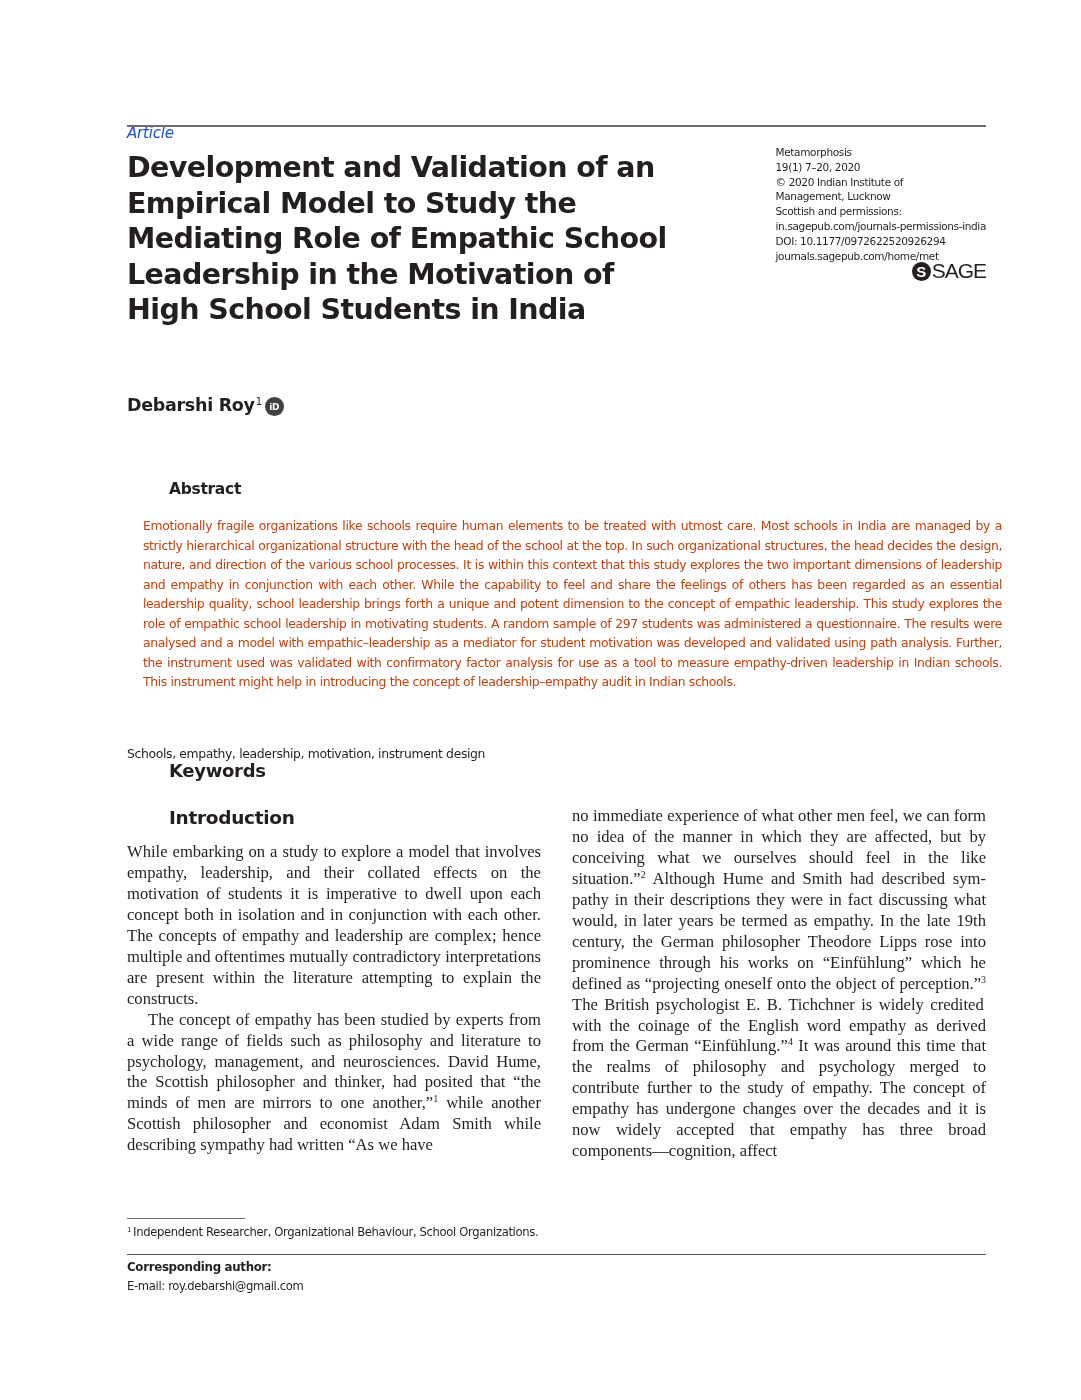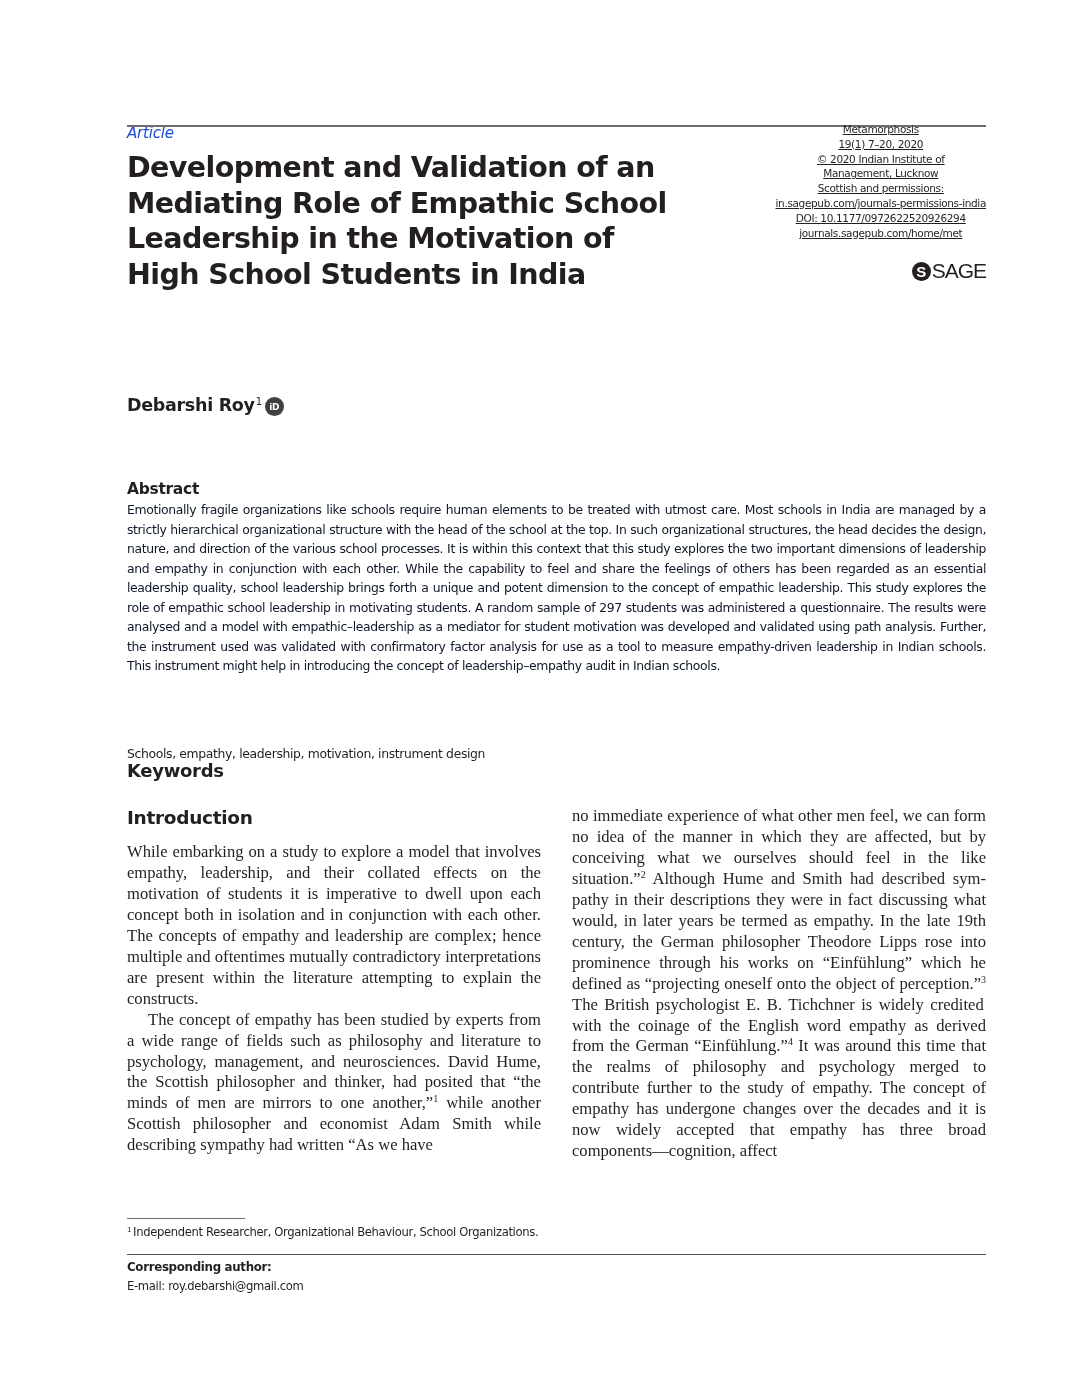--- a/index.html
+++ b/index.html
@@ -4,32 +4,32 @@
 <style>
   html, body { margin: 0; padding: 0; background: #ffffff; }
   body { width: 1081px; height: 1400px; position: relative; color: #231f20; overflow: hidden; }
 
   .article-label { position: absolute; left: 127px; top: 100px; font-size: 15px; font-style: italic; font-family: "DejaVu Sans", sans-serif; color: #1d4ed8; letter-spacing: -0.2px; margin-top: 24px; }
   .top-rule { position: absolute; left: 127px; top: 125px; width: 859px; height: 2px; background: #6d6d6d; }
 
   .title { position: absolute; left: 127px; top: 150px; width: 560px; margin: 0; font-family: "DejaVu Sans", sans-serif; font-weight: bold; font-size: 28.5px; line-height: 35.5px; color: #231f20; letter-spacing: -0.6px; }
   .title span { display: block; white-space: nowrap; }
 
-  .meta { position: absolute; right: 95px; top: 122px; text-align: center; font-family: "DejaVu Sans", sans-serif; font-size: 10.5px; line-height: 14.8px; color: #231f20; letter-spacing: -0.35px; text-decoration: underline; }
+  .meta { position: absolute; right: 95px; top: 145px; text-align: left; font-family: "DejaVu Sans", sans-serif; font-size: 10.5px; line-height: 14.8px; color: #231f20; letter-spacing: -0.35px; }
   .meta div { white-space: nowrap; }
   .sage-logo { position: absolute; right: 95px; top: 259px; display: flex; align-items: center; font-family: "Liberation Sans", sans-serif; font-size: 21px; color: #231f20; letter-spacing: -1px; }
   .sage-logo .s-circle { width: 19px; height: 19px; border-radius: 50%; background: #231f20; color: #fff; font-size: 15px; font-weight: bold; display: inline-flex; align-items: center; justify-content: center; margin-right: 1px; letter-spacing: 0; }
 
   .author { position: absolute; left: 127px; top: 395px; font-family: "DejaVu Sans", sans-serif; font-weight: bold; font-size: 17.5px; color: #231f20; letter-spacing: -0.3px; display: flex; align-items: flex-start; }
   .author sup { font-size: 10px; font-weight: normal; margin-left: 1px; margin-top: 1px; }
   .orcid { width: 19px; height: 19px; border-radius: 50%; background: #404040; color: #fff; font-size: 9px; font-weight: bold; display: inline-flex; align-items: center; justify-content: center; margin-left: 3px; margin-top: 2px; }
 
-  .section-head-sans { font-family: "DejaVu Sans", sans-serif; font-weight: bold; color: #231f20; }
+  .section-head-sans { font-family: "DejaVu Sans", sans-serif; font-weight: bold; color: #231f20; margin-left: 42px; }
   .abstract-head { position: absolute; left: 127px; top: 480px; font-size: 15.5px; letter-spacing: -0.3px; }
-  .abstract-body { position: absolute; left: 127px; top: 500px; width: 859px; margin: 0; font-family: "DejaVu Sans", sans-serif; font-size: 12.4px; line-height: 19.5px; text-align: justify; color: #0f172a; letter-spacing: -0.35px; word-spacing: 0px; }
+  .abstract-body { position: absolute; left: 127px; top: 500px; width: 859px; margin: 16px; font-family: "DejaVu Sans", sans-serif; font-size: 12.4px; line-height: 19.5px; text-align: justify; color: #c2410c; letter-spacing: -0.35px; word-spacing: 0px; }
 
   .keywords-head { position: absolute; left: 127px; top: 760px; font-size: 18px; letter-spacing: -0.3px; }
   .keywords-body { position: absolute; left: 127px; top: 746px; font-family: "DejaVu Sans", sans-serif; font-size: 12.4px; color: #231f20; letter-spacing: -0.35px; }
 
   .intro-head { position: absolute; left: 127px; top: 807px; font-size: 18.5px; letter-spacing: -0.3px; }
 
   .col { position: absolute; width: 414px; font-family: "Liberation Serif", "DejaVu Serif", serif; font-size: 16.6px; line-height: 20.95px; text-align: justify; color: #231f20; }
   .col p { margin: 0; }
   .col p.indent { text-indent: 21px; }
   .col-left { left: 127px; top: 842px; }
@@ -44,20 +44,21 @@
   .corr-body { position: absolute; left: 127px; top: 1278px; font-family: "DejaVu Sans", sans-serif; font-size: 11.6px; line-height: 17.5px; color: #231f20; letter-spacing: -0.35px; }
 </style>
 </head>
 <body>
 
 <div class="article-label">Article</div>
 <div class="top-rule"></div>
 
 <h1 class="title">
   <span>Development and Validation of an</span>
+  <span>Empirical Model to Study the</span>
   <span>Mediating Role of Empathic School</span>
   <span>Leadership in the Motivation of</span>
   <span>High School Students in India</span>
 </h1>
 
 <div class="meta">
   <div>Metamorphosis</div>
   <div>19(1) 7–20, 2020</div>
   <div>© 2020 Indian Institute of</div>
   <div>Management, Lucknow</div>

